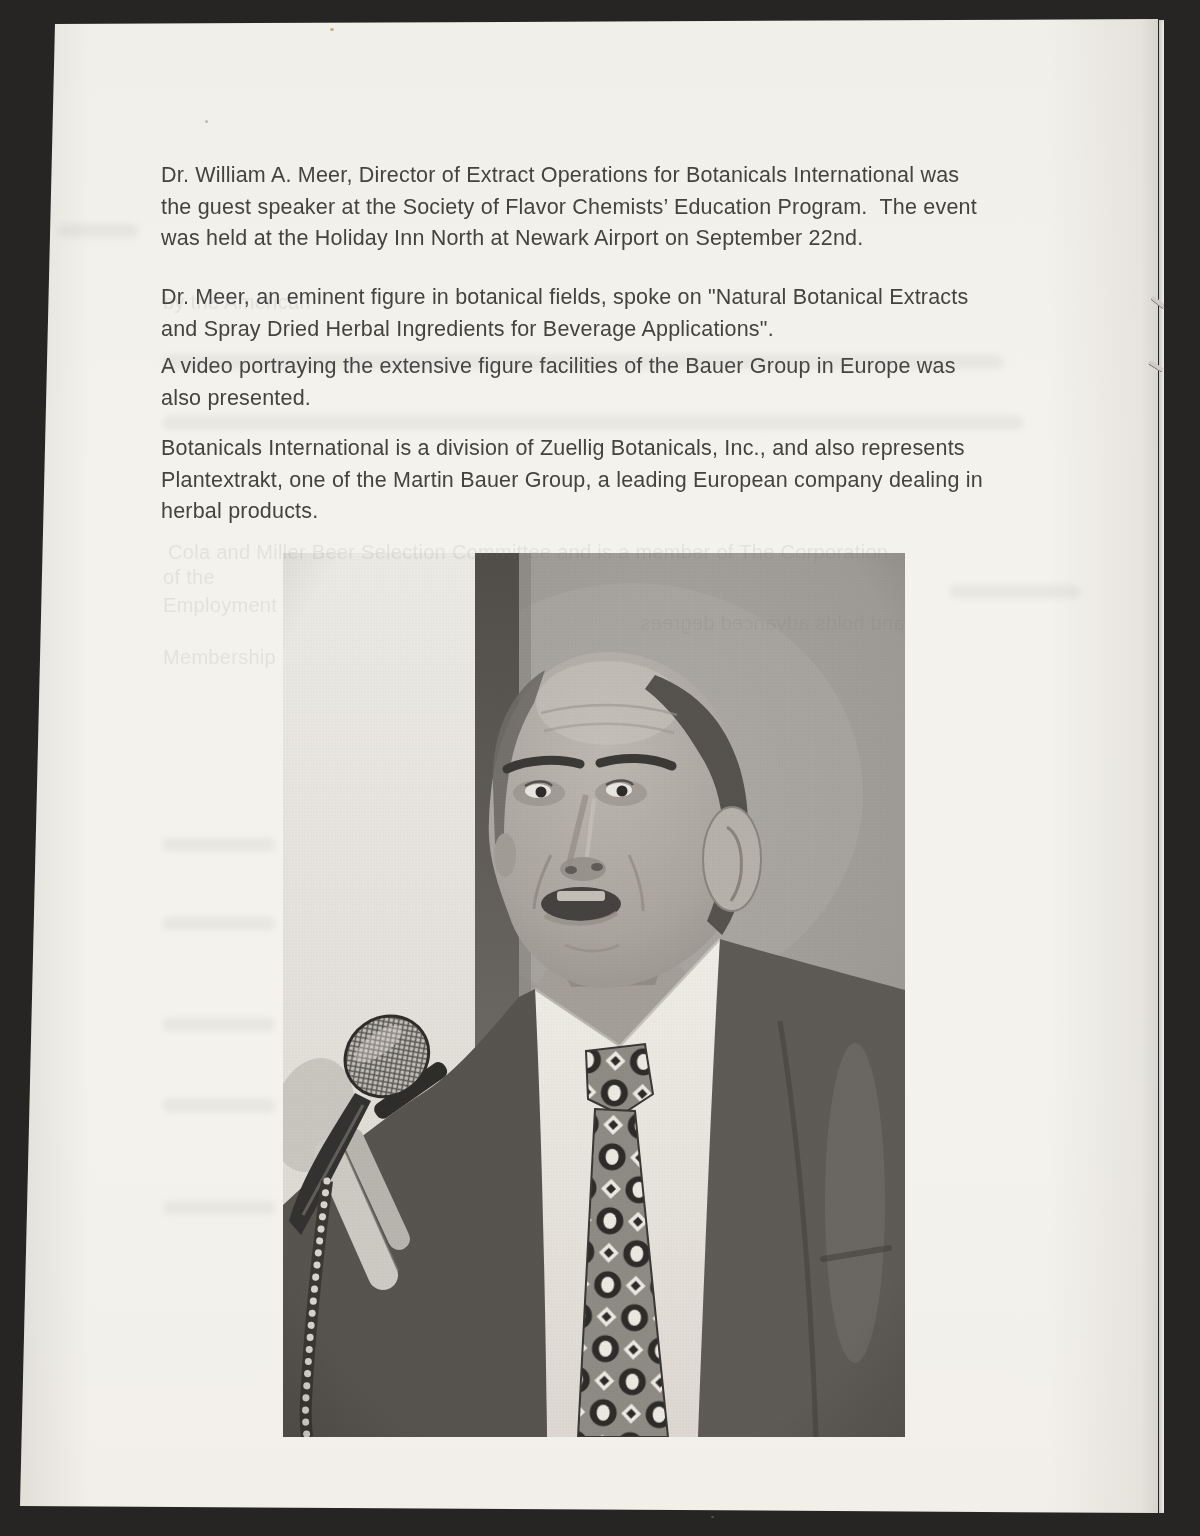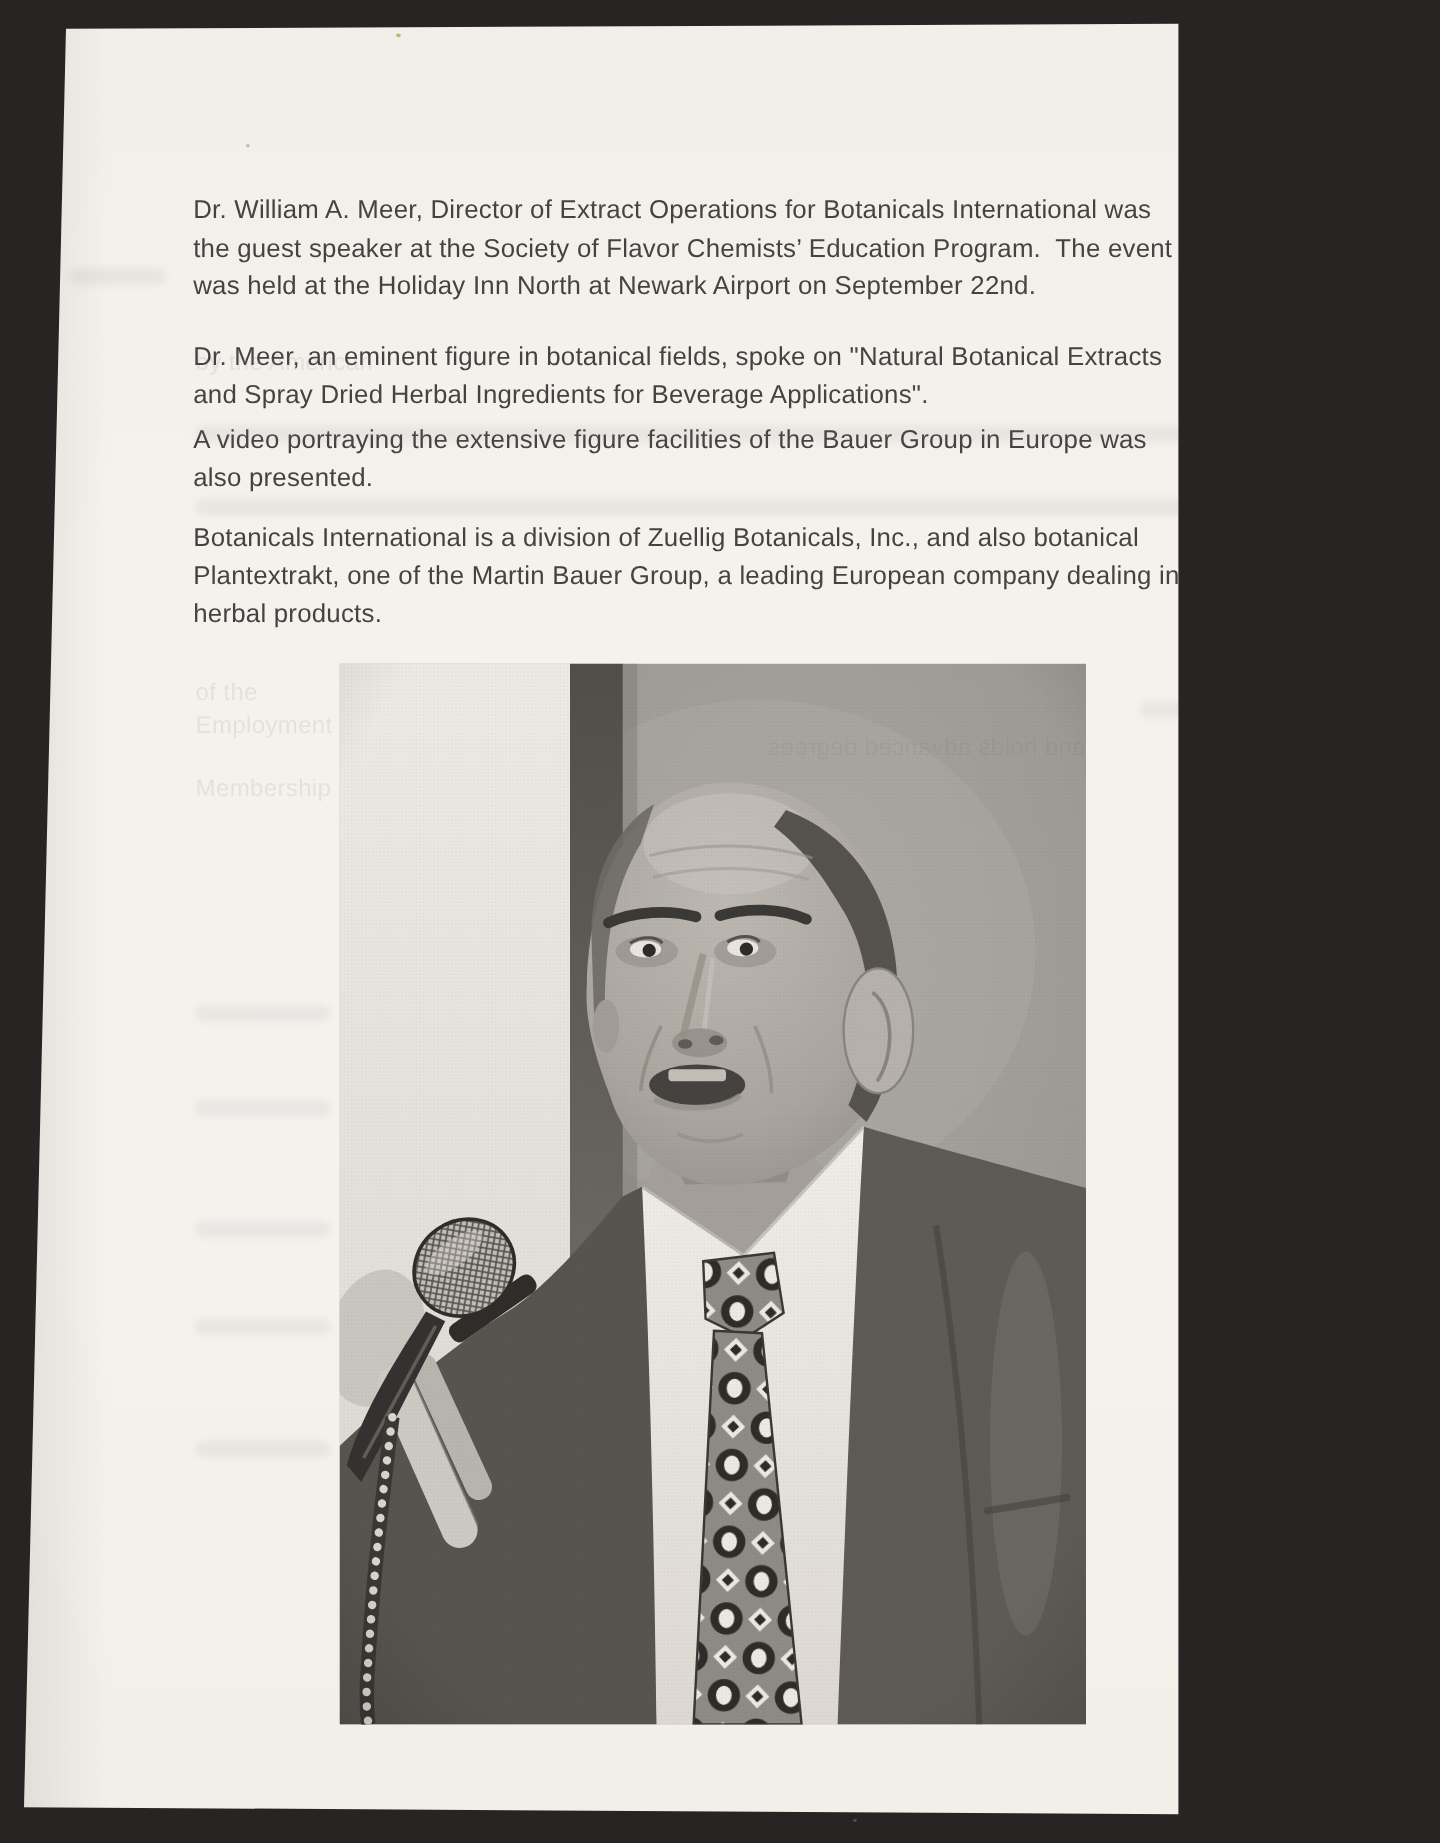--- a/index.html
+++ b/index.html
@@ -1,16 +1,16 @@
 <!DOCTYPE html>
 <html><head>
 <meta charset="utf-8">
 <style>
   html,body{margin:0;padding:0;background:#272523;}
-  #canvas{position:relative;width:982px;height:1536px;background:#272523;overflow:hidden;
+  #canvas{position:relative;width:1164px;height:1536px;background:#272523;overflow:hidden;
           font-family:"Liberation Sans",sans-serif;}
   
   .paper{position:absolute;left:0;top:0;width:1200px;height:1536px;
          background:linear-gradient(180deg,#f1efe9 0%,#f4f2ec 30%,#f4f2ed 70%,#f1efe8 100%);
          clip-path:polygon(55px 24px,1158px 19px,1158px 1513px,20px 1506px);}
   .paper-shade-right{position:absolute;left:1048px;top:19px;width:110px;height:1494px;
          background:linear-gradient(90deg,rgba(115,110,100,0) 0%,rgba(115,110,100,0.10) 85%,rgba(90,86,78,0.18) 100%);}
   .paper-shade-left{position:absolute;left:20px;top:24px;width:70px;height:1482px;
          background:linear-gradient(90deg,rgba(80,76,70,0.10) 0%,rgba(80,76,70,0) 100%);}
   
@@ -43,21 +43,21 @@
     <div class="paper-shade-right"></div>
 
     <div class="bodytext">
       <p style="top:160px">Dr. William A. Meer, Director of Extract Operations for Botanicals International was
 the guest speaker at the Society of Flavor Chemists’ Education Program.  The event
 was held at the Holiday Inn North at Newark Airport on September 22nd.</p>
       <p style="top:282px">Dr. Meer, an eminent figure in botanical fields, spoke on "Natural Botanical Extracts
 and Spray Dried Herbal Ingredients for Beverage Applications".</p>
       <p style="top:351px">A video portraying the extensive figure facilities of the Bauer Group in Europe was
 also presented.</p>
-      <p style="top:433px">Botanicals International is a division of Zuellig Botanicals, Inc., and also botanical
+      <p style="top:433px">Botanicals International is a division of Zuellig Botanicals, Inc., and also represents
 Plantextrakt, one of the Martin Bauer Group, a leading European company dealing in
 herbal products.</p>
     </div>
   </div>
 
   <div class="sliver"></div>
   <div class="staple" style="left:1150px;top:300px;transform:rotate(38deg)"></div>
   <div class="staple" style="left:1148px;top:364px;transform:rotate(32deg)"></div>
 
   <div class="dust" style="left:205px;top:120px;width:3px;height:3px"></div>
@@ -218,20 +218,21 @@
         <path d="M44,628 C36,690 28,760 24,830 C22,855 22,868 24,884" stroke="#d8d4ce" stroke-width="7" fill="none" stroke-dasharray="0.1 12" stroke-linecap="round"></path>
       </g>
 
       <rect x="0" y="0" width="622" height="884" fill="url(#dots)" opacity="0.06"></rect>
       <rect x="0" y="0" width="622" height="884" fill="url(#vign)"></rect>
     </svg>
   </div>
 
   <div class="ghost">
     <div class="frag" style="left:163px;top:291px">by the American</div>
+    <div class="frag" style="left:168px;top:541px">Cola and Miller Beer Selection Committee and is a member of The Corporation</div>
     <div class="frag" style="left:163px;top:566px">of the</div>
     <div class="frag" style="left:163px;top:594px">Employment</div>
     <div class="frag" style="left:640px;top:612px;transform:scaleX(-1)">and holds advanced degrees</div>
     <div class="frag" style="left:163px;top:646px">Membership</div>
 
     <div class="smudge" style="left:58px;top:224px;width:80px"></div>
     <div class="smudge" style="left:163px;top:355px;width:840px"></div>
     <div class="smudge" style="left:163px;top:416px;width:860px"></div>
     <div class="smudge" style="left:950px;top:585px;width:130px"></div>
     <div class="smudge" style="left:163px;top:838px;width:112px"></div>

